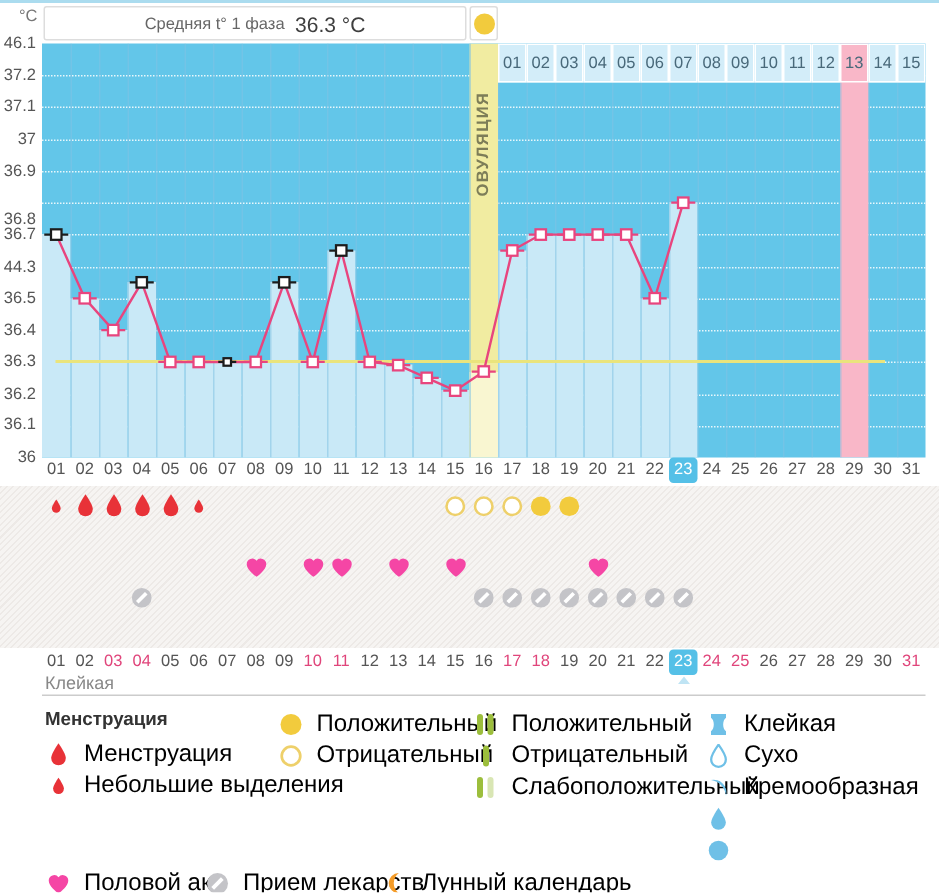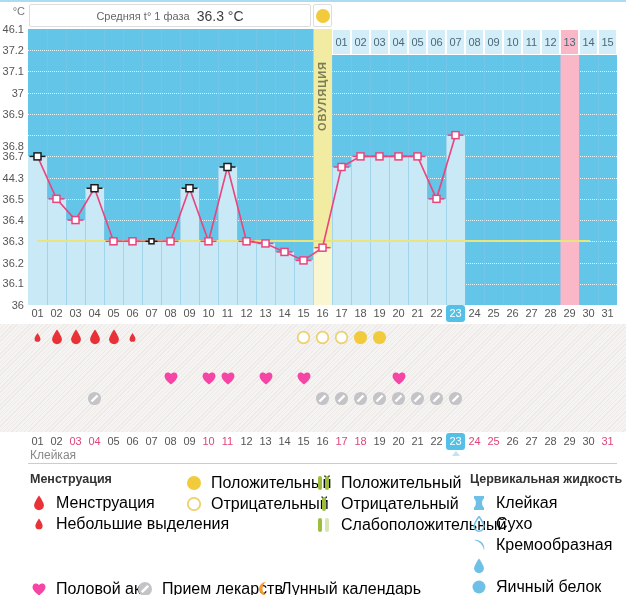--- a/index.html
+++ b/index.html
@@ -482,21 +482,20 @@
           <div style="width: 17px; display: flex; justify-content: center;">
             <svg width="16" height="16" viewBox="0 0 16 16">
               <rect x="2" y="1" width="4" height="14" rx="2" fill="#9cbe3c"></rect>
               <rect x="9" y="1" width="4" height="14" rx="2" fill="#d9e6b4"></rect>
             </svg>
           </div>
           <div class="lbl">Слабоположительный</div>
         </div>
       </div>
       <div class="lg-col" style="left: 470px;">
-        <div class="lg-title">Цервикальная жидкость</div>
         <div class="lg-item">
           <div style="width: 17px; display: flex; justify-content: center;">
             <svg width="16" height="16" viewBox="0 0 15 16">
               <path d="M2.5 1 H12.5 V3.5 C10 5 10 11 12.5 12.5 V15 H2.5 V12.5 C5 11 5 5 2.5 3.5 Z" fill="#6fc0e7"></path>
             </svg>
           </div>
           <div class="lbl">Клейкая</div>
         </div>
         <div class="lg-item">
           <div style="width: 17px; display: flex; justify-content: center;">
@@ -520,21 +519,20 @@
               <path d="M7 0.5 C7 0.5 1.8 7.8 1.8 11 a5.2 5.2 0 0 0 10.4 0 C12.2 7.8 7 0.5 7 0.5 Z" fill="#6fc0e7"></path>
             </svg>
           </div>
         </div>
         <div class="lg-item">
           <div style="width: 17px; display: flex; justify-content: center;">
             <svg width="16" height="16" viewBox="0 0 16 16">
               <circle cx="8" cy="8" r="6.5" fill="#6fc0e7"></circle>
             </svg>
           </div>
-          <div class="lbl">Яичный белок</div>
         </div>
       </div>
       <div class="lg-foot-item" style="left: 30px;">
         <div style="width: 17px; display: flex; justify-content: center;">
           <svg width="16" height="16" viewBox="0 0 16 15">
             <path d="M8 14 C8 14 1.5 9.6 1.5 5.6 A3.6 3.6 0 0 1 8 3.4 A3.6 3.6 0 0 1 14.5 5.6 C14.5 9.6 8 14 8 14 Z" fill="#f546a5"></path>
           </svg>
         </div>
         <div class="lbl">Половой акт</div>
       </div>

